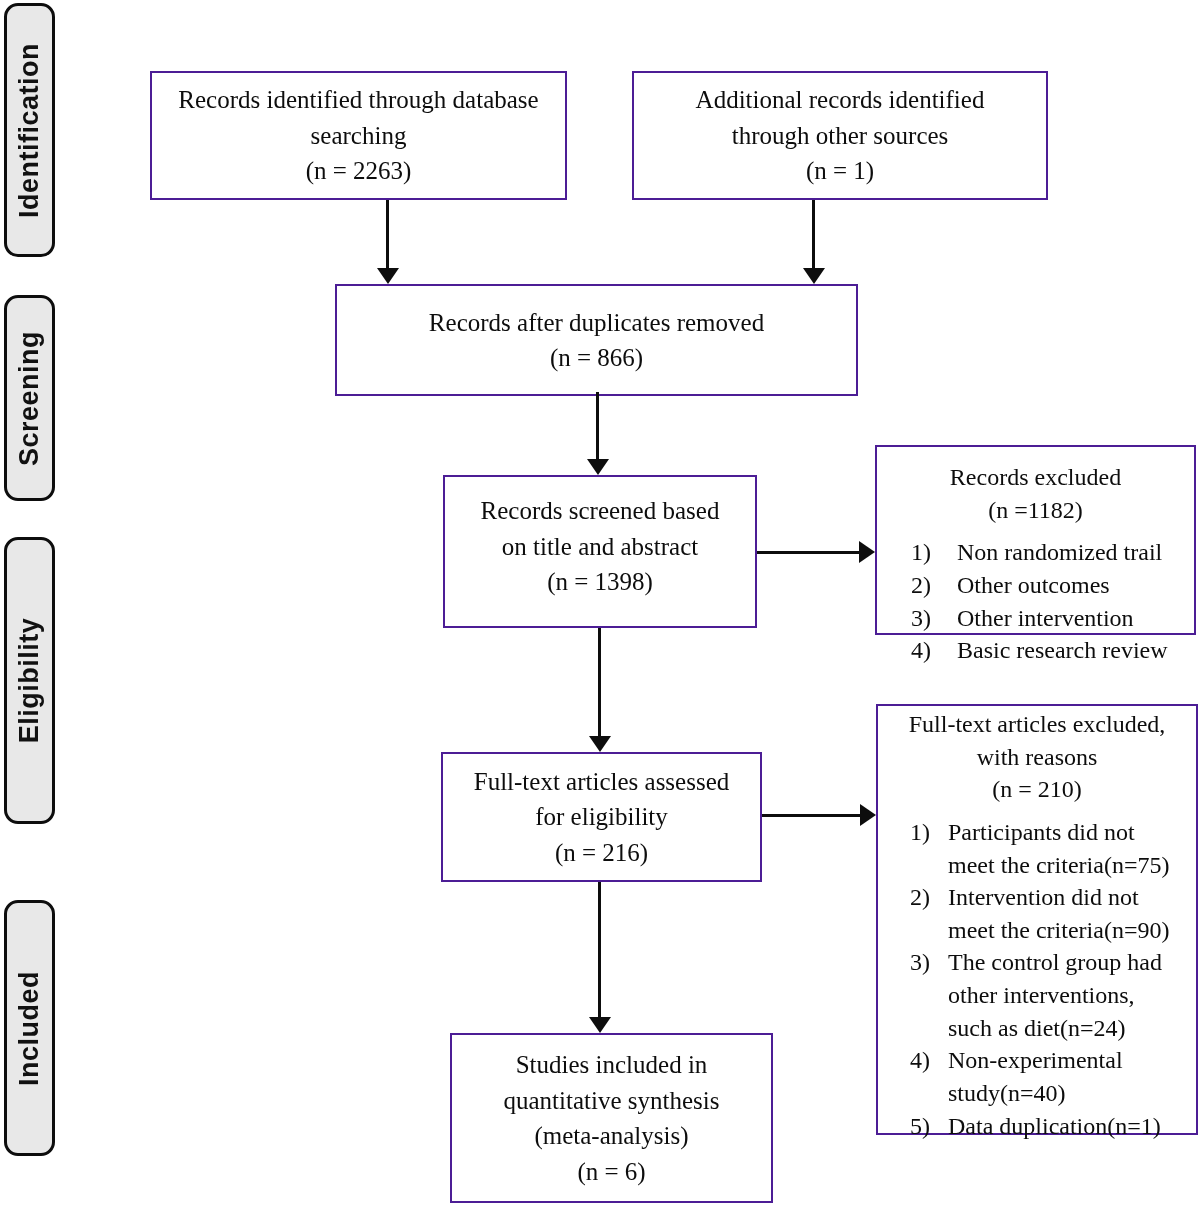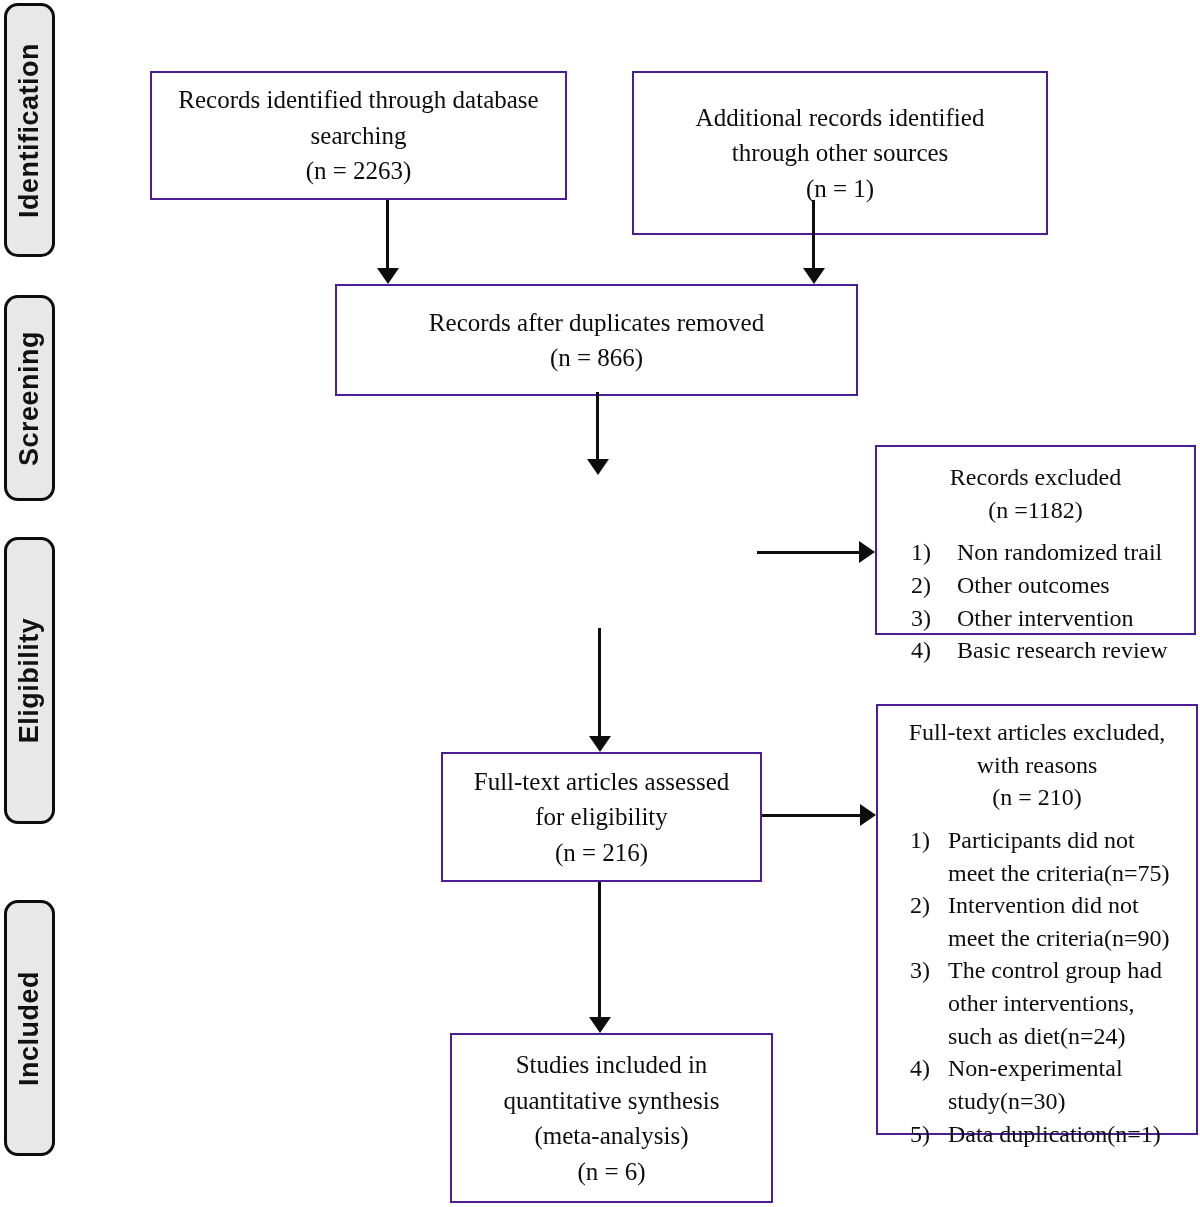--- a/index.html
+++ b/index.html
@@ -52,21 +52,21 @@
     position:relative;
     white-space:pre-line;
   }
   ol.reasons li::before {
     content: counter(rc) ")";
     position:absolute; left:0;
   }
   .node-records-excluded { padding-top:14px; }
   .node-records-excluded ol.reasons li { padding-left:70px; }
   .node-records-excluded ol.reasons li::before { left:24px; }
-  .node-fulltext-excluded { padding-top:10px; }
+  .node-fulltext-excluded { padding-top:2px; }
   .node-fulltext-excluded ol.reasons li { padding-left:60px; }
   .node-fulltext-excluded ol.reasons li::before { left:22px; }
   
   .ln-v { position:absolute; width:3px; background:#0d0d0d; }
   .ln-h { position:absolute; height:3px; background:#0d0d0d; }
   .ah-down {
     position:absolute; width:0; height:0;
     border-left:11px solid transparent;
     border-right:11px solid transparent;
     border-top:16px solid #0d0d0d;
@@ -95,31 +95,36 @@
   <div class="stage" style="top:900px; height:256px;">
     <span>Included</span>
   </div>
 
   <div class="node" style="left:150px; top:71px; width:417px; height:129px;">
     <div class="txt">Records identified through database
 searching
 (n = 2263)</div>
   </div>
 
-  <div class="node" style="left:632px; top:71px; width:416px; height:164px;">
+  <div class="node" style="left:632px; top:71px; width:416px; height:129px;">
     <div class="txt">Additional records identified
 through other sources
 (n = 1)</div>
   </div>
 
   <div class="node" style="left:335px; top:284px; width:523px; height:112px;">
     <div class="txt">Records after duplicates removed
 (n = 866)</div>
   </div>
 
+  <div class="node" style="left:443px; top:475px; width:314px; height:153px; align-items:flex-start; padding-top:16px;">
+    <div class="txt">Records screened based
+on title and abstract
+(n = 1398)</div>
+  </div>
 
   <div class="node list-node node-records-excluded" style="left:875px; top:445px; width:321px; height:190px;">
     <div class="hdr">Records excluded
 (n =1182)</div>
     <ol class="reasons">
         <li>Non randomized trail</li>
         <li>Other outcomes</li>
         <li>Other intervention</li>
         <li>Basic research review</li>
       </ol>
@@ -137,21 +142,21 @@
 (n = 210)</div>
     <ol class="reasons">
         <li>Participants did not
 meet the criteria(n=75)</li>
         <li>Intervention did not
 meet the criteria(n=90)</li>
         <li>The control group had
 other interventions,
 such as diet(n=24)</li>
         <li>Non-experimental
-study(n=30)</li>
+study(n=40)</li>
         <li>Data duplication(n=1)</li>
       </ol>
   </div>
 
   <div class="node" style="left:450px; top:1033px; width:323px; height:170px;">
     <div class="txt">Studies included in
 quantitative synthesis
 (meta-analysis)
 (n = 6)</div>
   </div>

